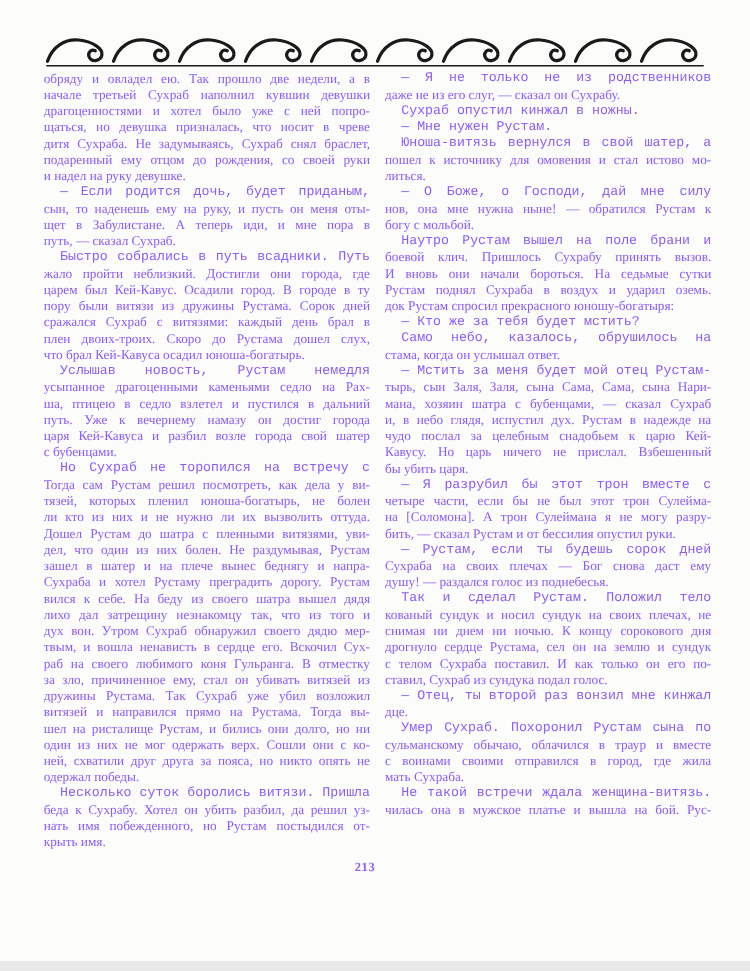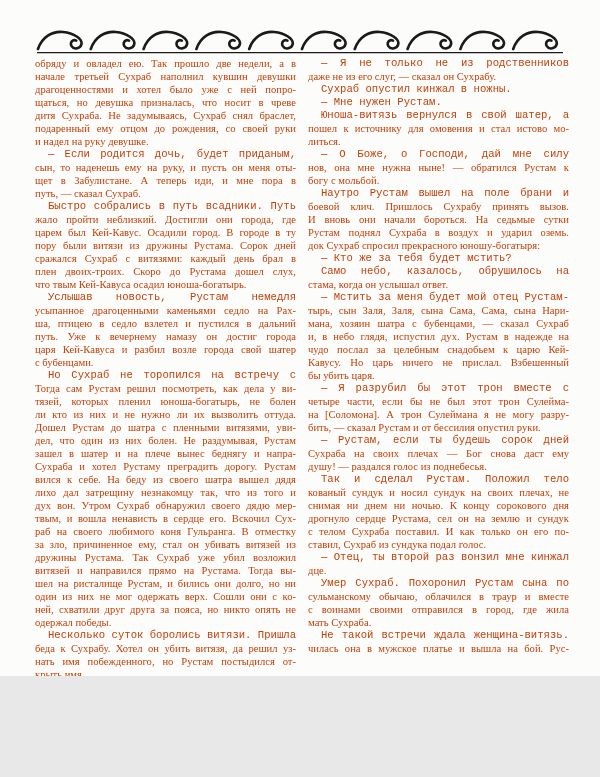--- a/index.html
+++ b/index.html
@@ -1,18 +1,18 @@
 <!DOCTYPE html>
 <html><head>
 <meta charset="utf-8">
 <style>
   html,body{margin:0;padding:0;background:#e8e8e8;}
   .page{
-    position:relative;width:600px;height:676px;margin:0 auto;
-    background:#fcfcfa;color:#c2410c;overflow:hidden;
+    position:relative;width:600px;height:769px;margin:0 auto;
+    background:#fcfcfa;color:#8b5cf6;overflow:hidden;
     font-family:"Liberation Serif","DejaVu Serif",serif;
   }
   .ornament{position:absolute;left:36px;top:30px;}
   .col{position:absolute;top:57px;width:261px;}
   .col-left{left:35px;}
   .col-right{left:308px;}
   .line{
     height:13px;line-height:13px;font-size:10.6px;
     text-align:justify;text-align-last:justify;
     overflow:hidden;white-space:normal;
@@ -59,21 +59,21 @@
       <div class="line ind">— Если родится дочь, будет приданым, если —</div>
       <div class="line">сын, то наденешь ему на руку, и пусть он меня оты-</div>
       <div class="line">щет в Забулистане. А теперь иди, и мне пора в</div>
       <div class="line end">путь, — сказал Сухраб.</div>
       <div class="line ind">Быстро собрались в путь всадники. Путь надле-</div>
       <div class="line">жало пройти неблизкий. Достигли они города, где</div>
       <div class="line">царем был Кей-Кавус. Осадили город. В городе в ту</div>
       <div class="line">пору были витязи из дружины Рустама. Сорок дней</div>
       <div class="line">сражался Сухраб с витязями: каждый день брал в</div>
       <div class="line">плен двоих-троих. Скоро до Рустама дошел слух,</div>
-      <div class="line end">что твым Кей-Кавуса осадил юноша-богатырь.</div>
+      <div class="line end">что брал Кей-Кавуса осадил юноша-богатырь.</div>
       <div class="line ind">Услышав новость, Рустам немедля возложил</div>
       <div class="line">усыпанное драгоценными каменьями седло на Рах-</div>
       <div class="line">ша, птицею в седло взлетел и пустился в дальний</div>
       <div class="line">путь. Уже к вечернему намазу он достиг города</div>
       <div class="line">царя Кей-Кавуса и разбил возле города свой шатер</div>
       <div class="line end">с бубенцами.</div>
       <div class="line ind">Но Сухраб не торопился на встречу с Рустамом.</div>
       <div class="line">Тогда сам Рустам решил посмотреть, как дела у ви-</div>
       <div class="line">тязей, которых пленил юноша-богатырь, не болен</div>
       <div class="line">ли кто из них и не нужно ли их вызволить оттуда.</div>
@@ -87,40 +87,40 @@
       <div class="line">твым, и вошла ненависть в сердце его. Вскочил Сух-</div>
       <div class="line">раб на своего любимого коня Гульранга. В отместку</div>
       <div class="line">за зло, причиненное ему, стал он убивать витязей из</div>
       <div class="line">дружины Рустама. Так Сухраб уже убил возложил</div>
       <div class="line">витязей и направился прямо на Рустама. Тогда вы-</div>
       <div class="line">шел на ристалище Рустам, и бились они долго, но ни</div>
       <div class="line">один из них не мог одержать верх. Сошли они с ко-</div>
       <div class="line">ней, схватили друг друга за пояса, но никто опять не</div>
       <div class="line end">одержал победы.</div>
       <div class="line ind">Несколько суток боролись витязи. Пришла по-</div>
-      <div class="line">беда к Сухрабу. Хотел он убить витязя, да решил уз-</div>
+      <div class="line">беда к Сухрабу. Хотел он убить разбил, да решил уз-</div>
       <div class="line">нать имя побежденного, но Рустам постыдился от-</div>
       <div class="line end">крыть имя.</div>
     </div>
   <div class="col col-right">
       <div class="line ind">— Я не только не из родственников Рустама, но</div>
       <div class="line end">даже не из его слуг, — сказал он Сухрабу.</div>
       <div class="line ind end">Сухраб опустил кинжал в ножны.</div>
       <div class="line ind end">— Мне нужен Рустам.</div>
       <div class="line ind">Юноша-витязь вернулся в свой шатер, а Рустам</div>
       <div class="line">пошел к источнику для омовения и стал истово мо-</div>
       <div class="line end">литься.</div>
       <div class="line ind">— О Боже, о Господи, дай мне силу сорока сло-</div>
       <div class="line">нов, она мне нужна ныне! — обратился Рустам к</div>
       <div class="line end">богу с мольбой.</div>
       <div class="line ind">Наутро Рустам вышел на поле брани и испустил</div>
       <div class="line">боевой клич. Пришлось Сухрабу принять вызов.</div>
       <div class="line">И вновь они начали бороться. На седьмые сутки</div>
       <div class="line">Рустам поднял Сухраба в воздух и ударил оземь.</div>
-      <div class="line end">док Сухраб спросил прекрасного юношу-богатыря:</div>
+      <div class="line end">док Рустам спросил прекрасного юношу-богатыря:</div>
       <div class="line ind end">— Кто же за тебя будет мстить?</div>
       <div class="line ind">Само небо, казалось, обрушилось на голову Ру-</div>
       <div class="line end">стама, когда он услышал ответ.</div>
       <div class="line ind">— Мстить за меня будет мой отец Рустам-бога-</div>
       <div class="line">тырь, сын Заля, Заля, сына Сама, Сама, сына Нари-</div>
       <div class="line">мана, хозяин шатра с бубенцами, — сказал Сухраб</div>
       <div class="line">и, в небо глядя, испустил дух. Рустам в надежде на</div>
       <div class="line">чудо послал за целебным снадобьем к царю Кей-</div>
       <div class="line">Кавусу. Но царь ничего не прислал. Взбешенный</div>
       <div class="line end">бы убить царя.</div>

